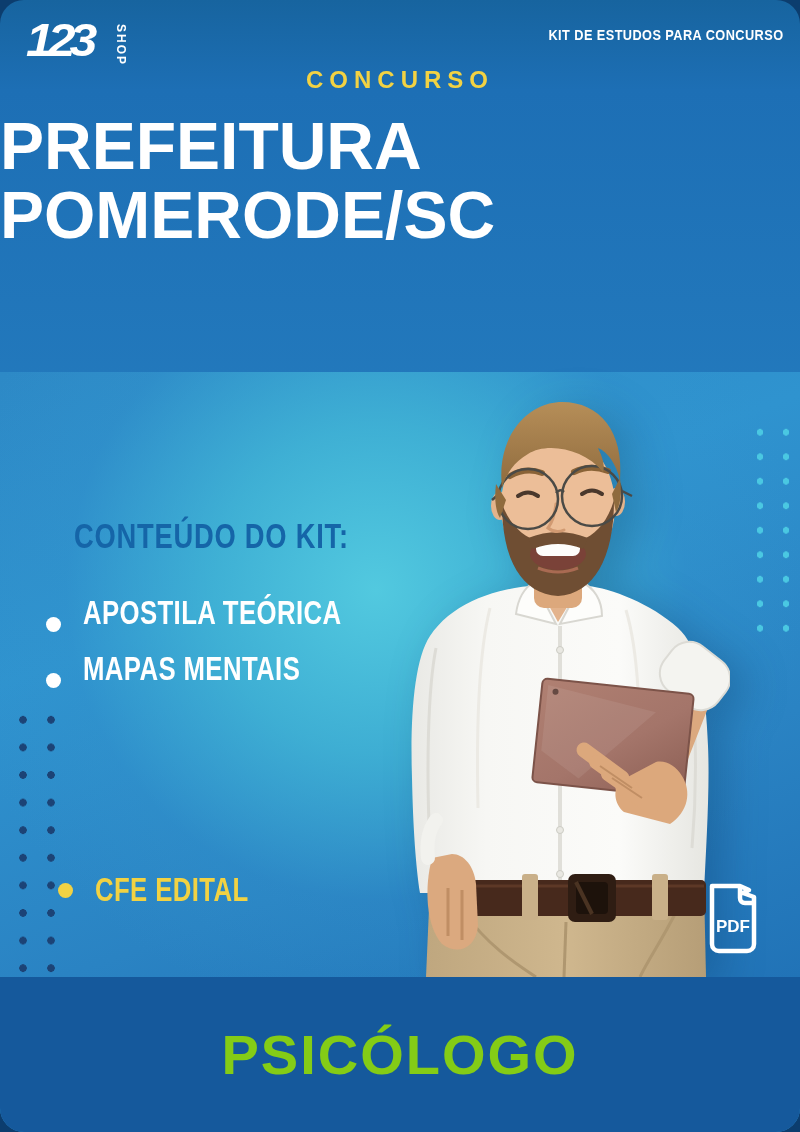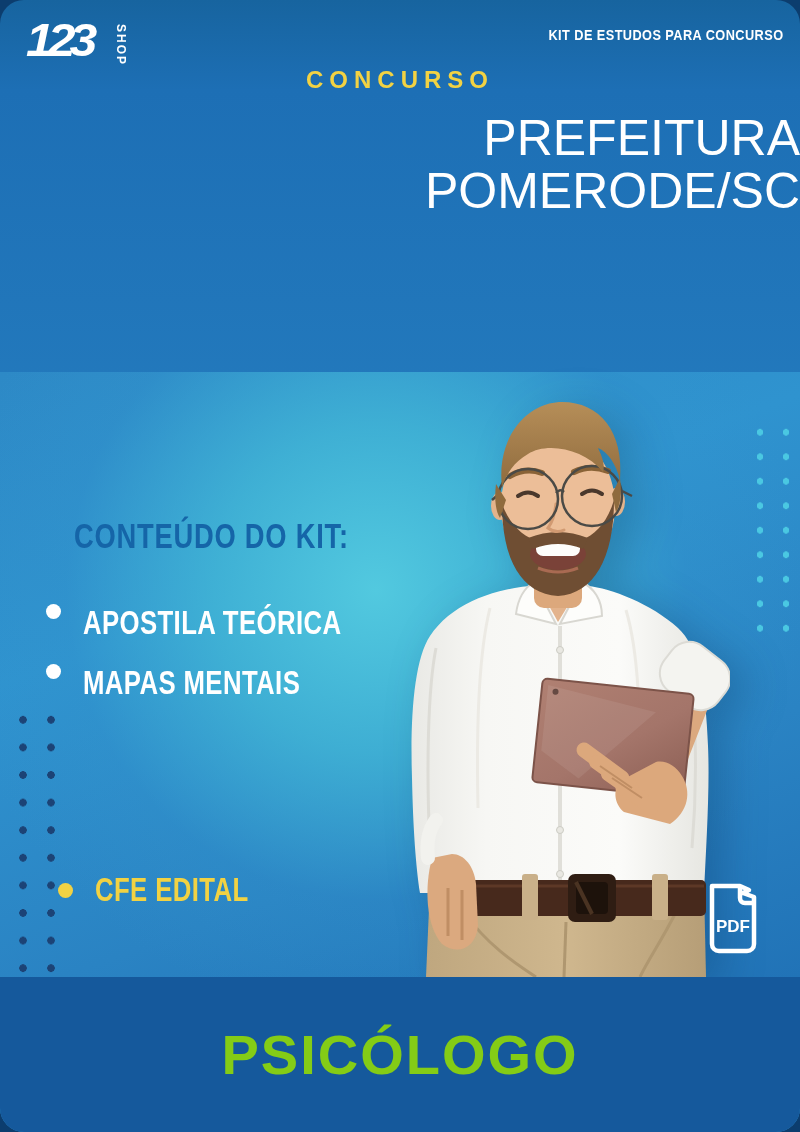--- a/index.html
+++ b/index.html
@@ -8,21 +8,21 @@
     font-family:"Liberation Sans",sans-serif;
     background:linear-gradient(180deg,#17649f 0%,#1d6fb5 8%,#2a86c6 70%,#2e8ecb 100%);
     border-radius:24px;
   }
   
   .logo{position:absolute;left:26px;top:16px;color:#fff;display:flex;align-items:flex-start;}
   .logo-number{font-size:50px;font-weight:bold;font-style:italic;letter-spacing:-6px;line-height:48px;transform:scaleY(.92);}
   .logo-word{position:absolute;left:102px;top:8px;font-size:12px;font-weight:bold;letter-spacing:2px;transform:rotate(90deg);transform-origin:left top;}
   .tagline{position:absolute;right:16px;top:26px;color:#fff;font-weight:bold;font-size:15px;letter-spacing:.5px;transform:scaleX(.85);transform-origin:right center;white-space:nowrap;}
   .category{position:absolute;left:0;top:66px;width:100%;text-align:center;color:#F2D243;font-size:24px;font-weight:bold;letter-spacing:6px;}
-  .main-title{position:absolute;left:0;top:112px;width:100%;text-align:right;color:#fff;font-weight:normal;font-size:50px;line-height:1.05;letter-spacing:0px;}
+  .main-title{position:absolute;left:0;top:112px;width:100%;text-align:left;color:#fff;font-weight:bold;font-size:66px;line-height:1.05;letter-spacing:0px;}
   
   .banner{
     position:absolute;left:0;top:292px;width:100%;height:80px;
     background:#1563A6;border-top:3px solid #0e4c82;border-bottom:3px solid #0e4c82;
     display:flex;align-items:center;justify-content:center;box-sizing:border-box;
   }
   .banner span{color:#EED046;font-weight:bold;font-size:43px;letter-spacing:1px;transform:scaleX(.8);white-space:nowrap;}
   
   .main-bg{
     position:absolute;left:0;top:372px;width:800px;height:605px;
@@ -38,21 +38,21 @@
   .dots-right{
     position:absolute;left:747px;top:420px;width:52px;height:222px;
     background-image:radial-gradient(circle,#4AC8E2 3px,rgba(0,0,0,0) 3.5px);
     background-size:26px 24.5px;
   }
   .content-heading{
     position:absolute;left:74px;top:516px;color:#1565A8;font-weight:bold;font-size:35px;
     letter-spacing:1px;transform:scaleX(.78);transform-origin:left center;white-space:nowrap;
   }
   .kit-list{position:absolute;left:46px;top:588px;list-style:none;margin:0;padding:0;}
-  .kit-list li{display:flex;align-items:flex-start;height:44px;margin-bottom:12px;margin-top:16px;}
+  .kit-list li{display:flex;align-items:flex-end;height:44px;margin-bottom:12px;}
   .bullet{width:15px;height:15px;border-radius:50%;background:#fff;margin-right:22px;flex:0 0 15px;}
   .kit-item-text{color:#fff;font-weight:bold;font-size:33px;letter-spacing:.5px;transform:scaleX(.78);transform-origin:left center;white-space:nowrap;}
   .highlight-row{position:absolute;left:58px;top:868px;display:flex;align-items:center;height:44px;}
   .highlight-row .bullet{background:#F2D243;}
   .highlight-text{color:#F2D243;font-weight:bold;font-size:33px;letter-spacing:.5px;transform:scaleX(.78);transform-origin:left center;white-space:nowrap;}
   
   .person{position:absolute;left:370px;top:388px;width:360px;height:589px;filter:drop-shadow(16px 8px 20px rgba(8,48,90,.28));}
   .pdf-icon{position:absolute;left:702px;top:882px;width:62px;height:74px;}
   
   .footer{

